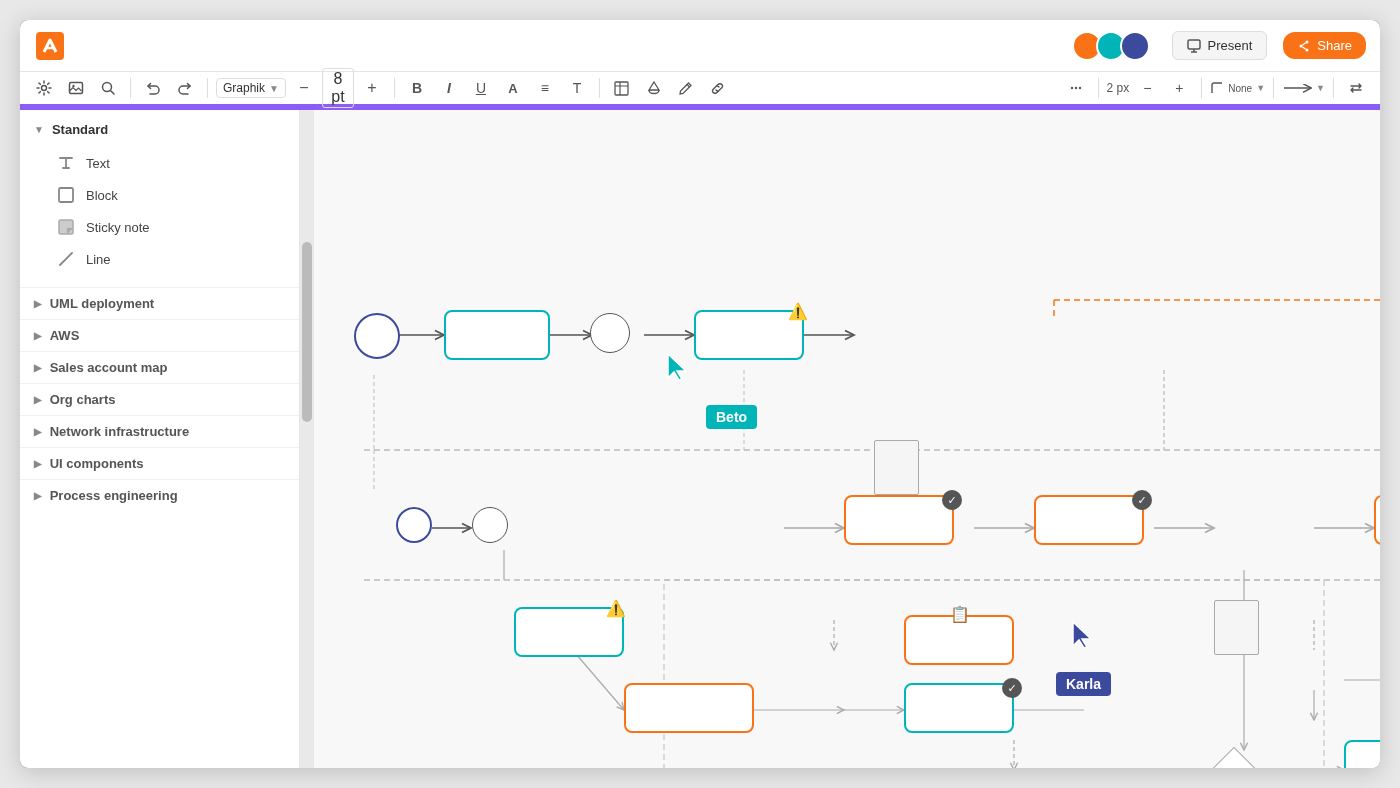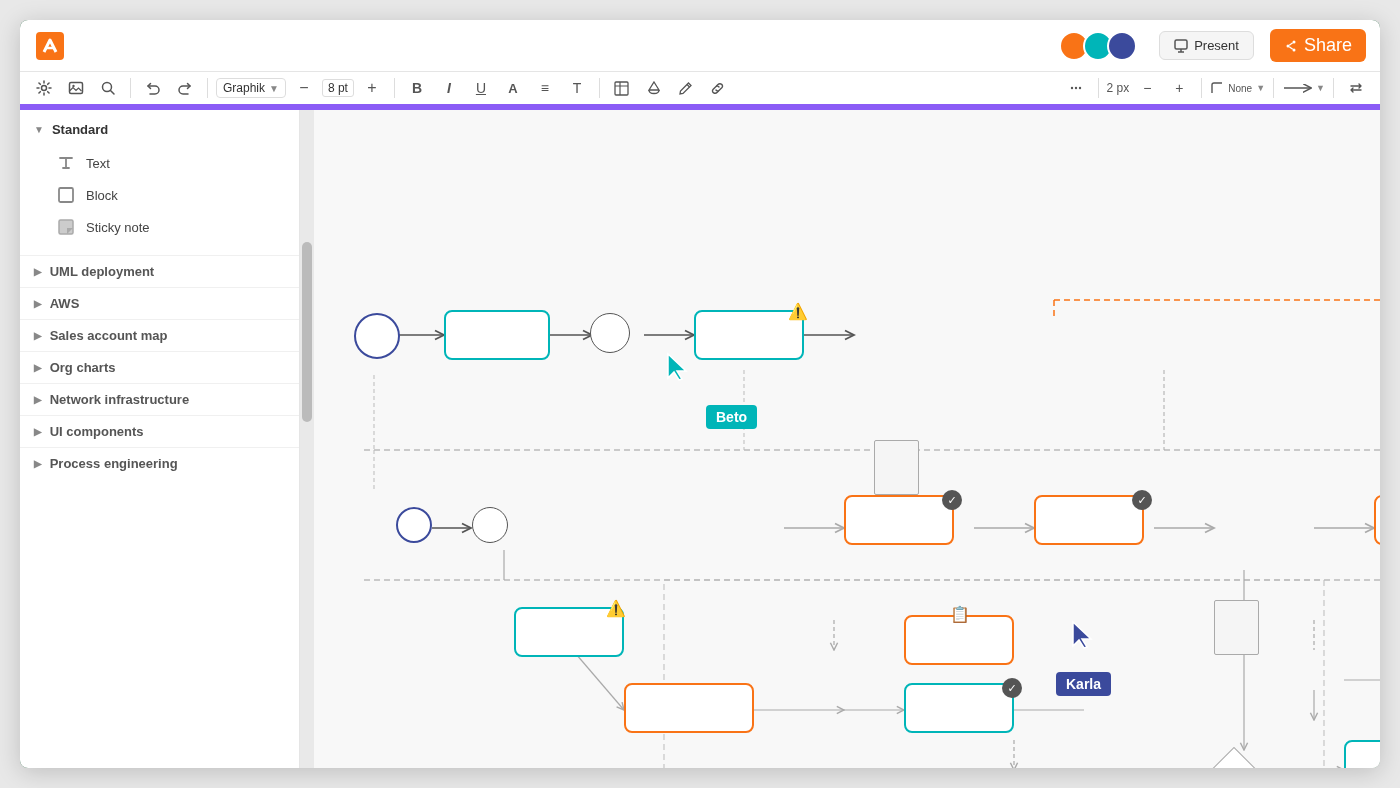--- a/index.html
+++ b/index.html
@@ -67,23 +67,23 @@
       color: #333;
       cursor: pointer;
       display: flex;
       align-items: center;
       gap: 6px;
       margin-right: 6px;
     }
     .btn-share {
       background: #f97316;
       border: none;
-      border-radius: 6px;
+      border-radius: 12px;
       padding: 6px 14px;
-      font-size: 18px;
+      font-size: 13px;
       color: #fff;
       cursor: pointer;
       display: flex;
       align-items: center;
       gap: 6px;
     }
     
     .toolbar {
       height: 38px;
       background: #fff;
@@ -128,21 +128,21 @@
       gap: 2px;
       font-size: 12px;
       color: #333;
     }
     .toolbar-size-val {
       width: 32px;
       text-align: center;
       border: 1px solid #ddd;
       border-radius: 3px;
       padding: 1px 4px;
-      font-size: 12px;
+      font-size: 16px;
     }
     .toolbar-right {
       margin-left: auto;
       display: flex;
       align-items: center;
       gap: 4px;
     }
     
     .main-content {
       display: flex;
@@ -524,20 +524,28 @@
             <div class="sidebar-item-icon">
               <svg width="18" height="18" viewBox="0 0 18 18" fill="none">
                 <rect x="2" y="2" width="14" height="14" rx="1.5" fill="#ccc" stroke="#aaa" stroke-width="1.5"></rect>
                 <path d="M10 16L16 10H10V16Z" fill="#aaa"></path>
               </svg>
             </div>
             <span>Sticky note</span>
           </div>
 
 
+          <div class="sidebar-item">
+            <div class="sidebar-item-icon">
+              <svg width="18" height="18" viewBox="0 0 18 18" fill="none">
+                <line x1="3" y1="15" x2="15" y2="3" stroke="#888" stroke-width="1.8" stroke-linecap="round"></line>
+              </svg>
+            </div>
+            <span>Line</span>
+          </div>
         </div>
       </div>
 
       <div class="sidebar-collapsed">
         <span class="chevron">▶</span>
         <span>UML deployment</span>
       </div>
       <div class="sidebar-collapsed">
         <span class="chevron">▶</span>
         <span>AWS</span>

